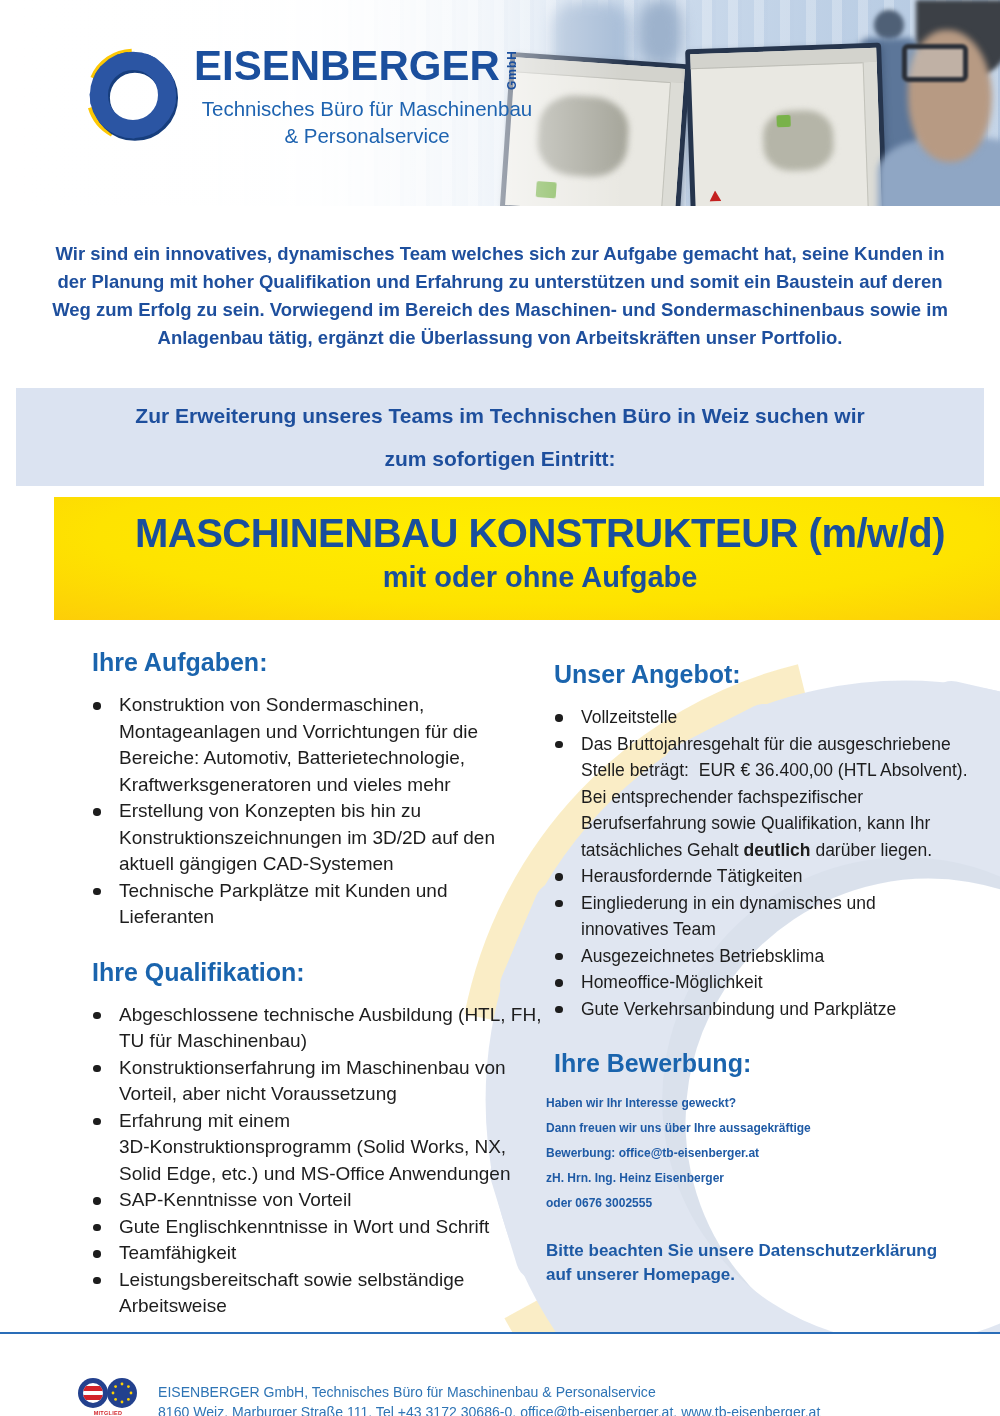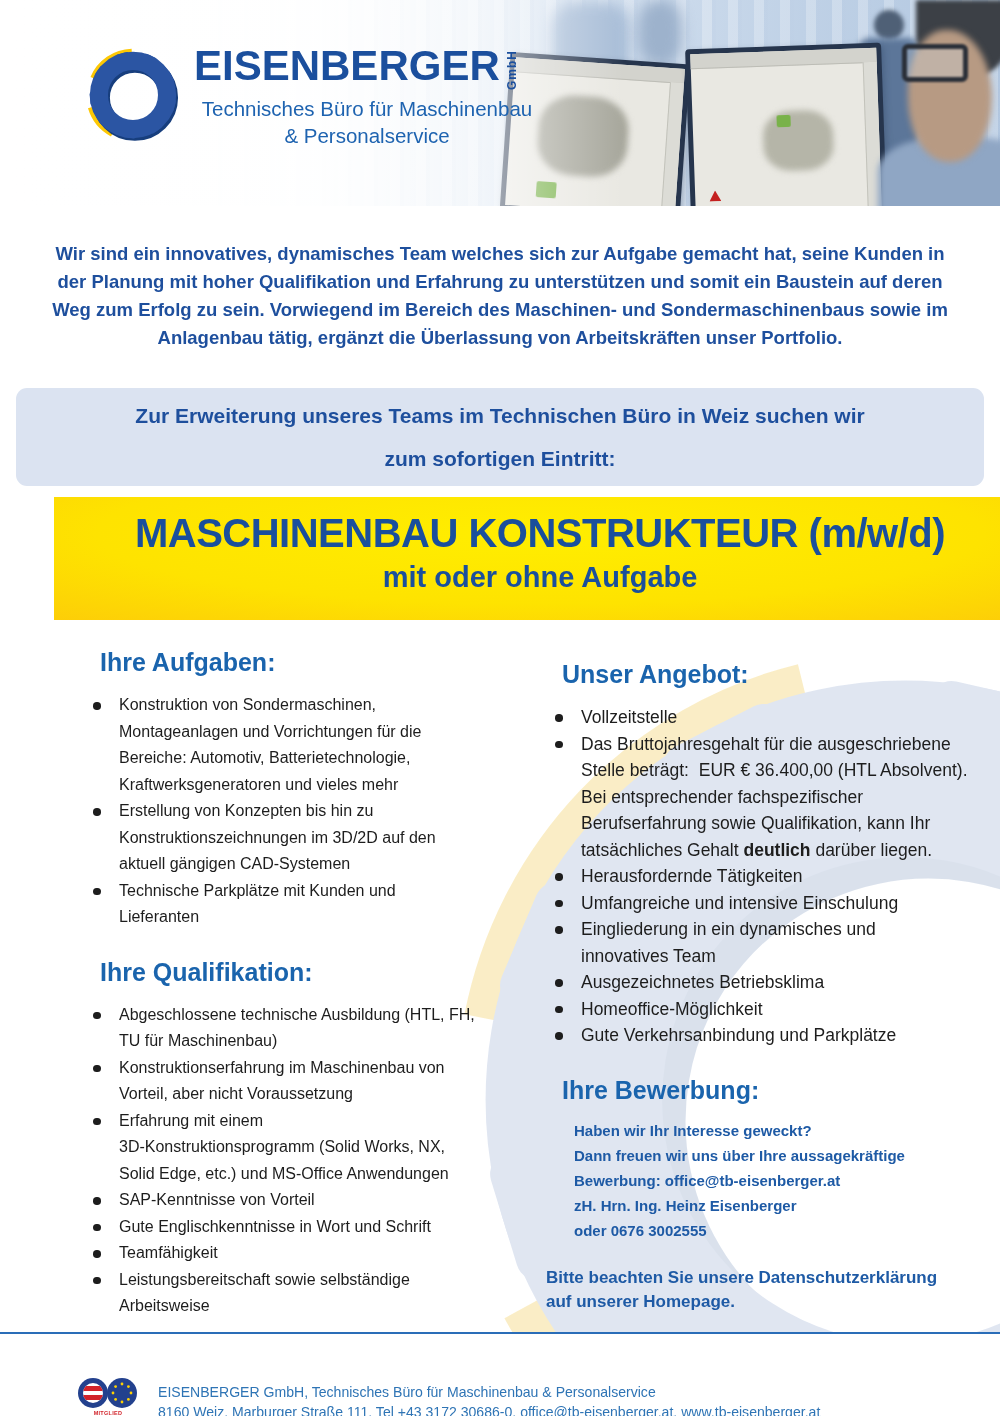--- a/index.html
+++ b/index.html
@@ -41,37 +41,37 @@
         letter-spacing:1px;margin-left:5px;height:48px;text-align:left;}
   .sub1,.sub2{font-size:20.5px;color:#1e63b0;text-align:center;line-height:27px;}
   .sub1{margin-top:5px;}
   
   .ws{white-space:pre-wrap;}
   .intro{position:absolute;left:20px;top:240px;width:960px;z-index:2;text-align:center;
          font-size:18.5px;font-weight:bold;color:#1e4f9d;line-height:28px;}
   
   .banner-blue{position:absolute;left:16px;top:388px;width:968px;height:98px;background:#dbe3f1;z-index:2;
                display:flex;flex-direction:column;justify-content:center;text-align:center;
-               font-size:21px;font-weight:bold;color:#1e4f9d;line-height:43px;border-radius:11px;}
+               font-size:21px;font-weight:bold;color:#1e4f9d;line-height:43px;}
   .banner-yellow{position:absolute;left:14px;top:497px;width:972px;height:123px;z-index:2;text-align:center;
                background:radial-gradient(120% 150% at 50% 30%,#ffee00 0%,#fee300 38%,#fcc70a 70%,#f0a408 100%);margin-left:40px;}
   .title1{margin-top:13px;font-size:40px;font-weight:bold;color:#1a4f9c;letter-spacing:-0.5px;line-height:46px;}
   .title2{margin-top:4px;font-size:29px;font-weight:bold;color:#1a4f9c;line-height:34px;}
   
   .col{position:absolute;z-index:2;}
   .col-left{left:84px;top:648px;width:470px;}
   .col-right{left:546px;top:660px;width:450px;}
-  h3.sec{margin:0 0 15px 16px;font-size:25px;font-weight:bold;color:#1a64ad;line-height:29px;}
+  h3.sec{margin:0 0 15px 8px;font-size:25px;font-weight:bold;color:#1a64ad;line-height:29px;}
   ul.blist{list-style:none;margin:0 0 27px 0;padding:0;color:#1d1d1d;}
-  .col-left ul.blist{font-size:16px;line-height:26.5px;}
+  .col-left ul.blist{font-size:19px;line-height:26.5px;}
   .col-right ul.blist{font-size:17.5px;line-height:26.5px;}
   ul.blist li{position:relative;padding-left:35px;}
   ul.blist li::before{content:"";position:absolute;left:9px;top:10px;width:7.5px;height:7.5px;border-radius:50%;background:#1d1d1d;}
   h3.bew{margin-top:10px;margin-bottom:13px;}
-  .apply{font-size:15px;font-weight:bold;color:#1e5aa5;line-height:25px;margin-left:28px;}
+  .apply{font-size:12px;font-weight:bold;color:#1e5aa5;line-height:25px;}
   .note{margin-top:23px;font-size:17px;font-weight:bold;color:#1e5aa5;line-height:24px;}
   
   .wm-clip{position:absolute;left:0;top:0;width:1000px;height:1332px;overflow:hidden;z-index:1;}
   .wm{position:absolute;left:390px;top:585px;opacity:.55;transform:rotate(-12deg);}
   
   .footer-rule{position:absolute;left:0;top:1332px;width:1000px;border-top:2px solid #2a6db8;z-index:2;}
   .footer{position:absolute;left:0;top:1368px;width:1000px;height:76px;z-index:2;background:transparent;}
   .badge{position:absolute;left:76px;top:9px;}
   .badge-cap1{position:absolute;left:76px;top:42px;width:64px;text-align:center;font-size:5.5px;font-weight:bold;color:#d2232a;letter-spacing:.3px;}
   .badge-cap2{position:absolute;left:70px;top:49px;width:76px;text-align:center;font-size:5.5px;font-weight:bold;color:#23418e;letter-spacing:.2px;}
@@ -198,21 +198,20 @@
   <div class="col col-right">
     <h3 class="sec">Unser Angebot:</h3>
     <ul class="blist">
       <li class="ws">Vollzeitstelle</li>
       <li><span class="ws">Das Bruttojahresgehalt für die ausgeschriebene
 Stelle beträgt:  EUR € 36.400,00 (HTL Absolvent).
 Bei entsprechender fachspezifischer
 Berufserfahrung sowie Qualifikation, kann Ihr
 tatsächliches Gehalt </span><b>deutlich</b><span class="ws"> darüber liegen.</span></li>
       <li class="ws">Herausfordernde Tätigkeiten</li>
-      <li class="ws">Umfangreiche und intensive Einschulung</li>
       <li class="ws">Eingliederung in ein dynamisches und
 innovatives Team</li>
       <li class="ws">Ausgezeichnetes Betriebsklima</li>
       <li class="ws">Homeoffice-Möglichkeit</li>
       <li class="ws">Gute Verkehrsanbindung und Parkplätze</li>
     </ul>
     <h3 class="sec bew">Ihre Bewerbung:</h3>
     <div class="apply">
       <div>Haben wir Ihr Interesse geweckt?</div>
       <div>Dann freuen wir uns über Ihre aussagekräftige</div>

